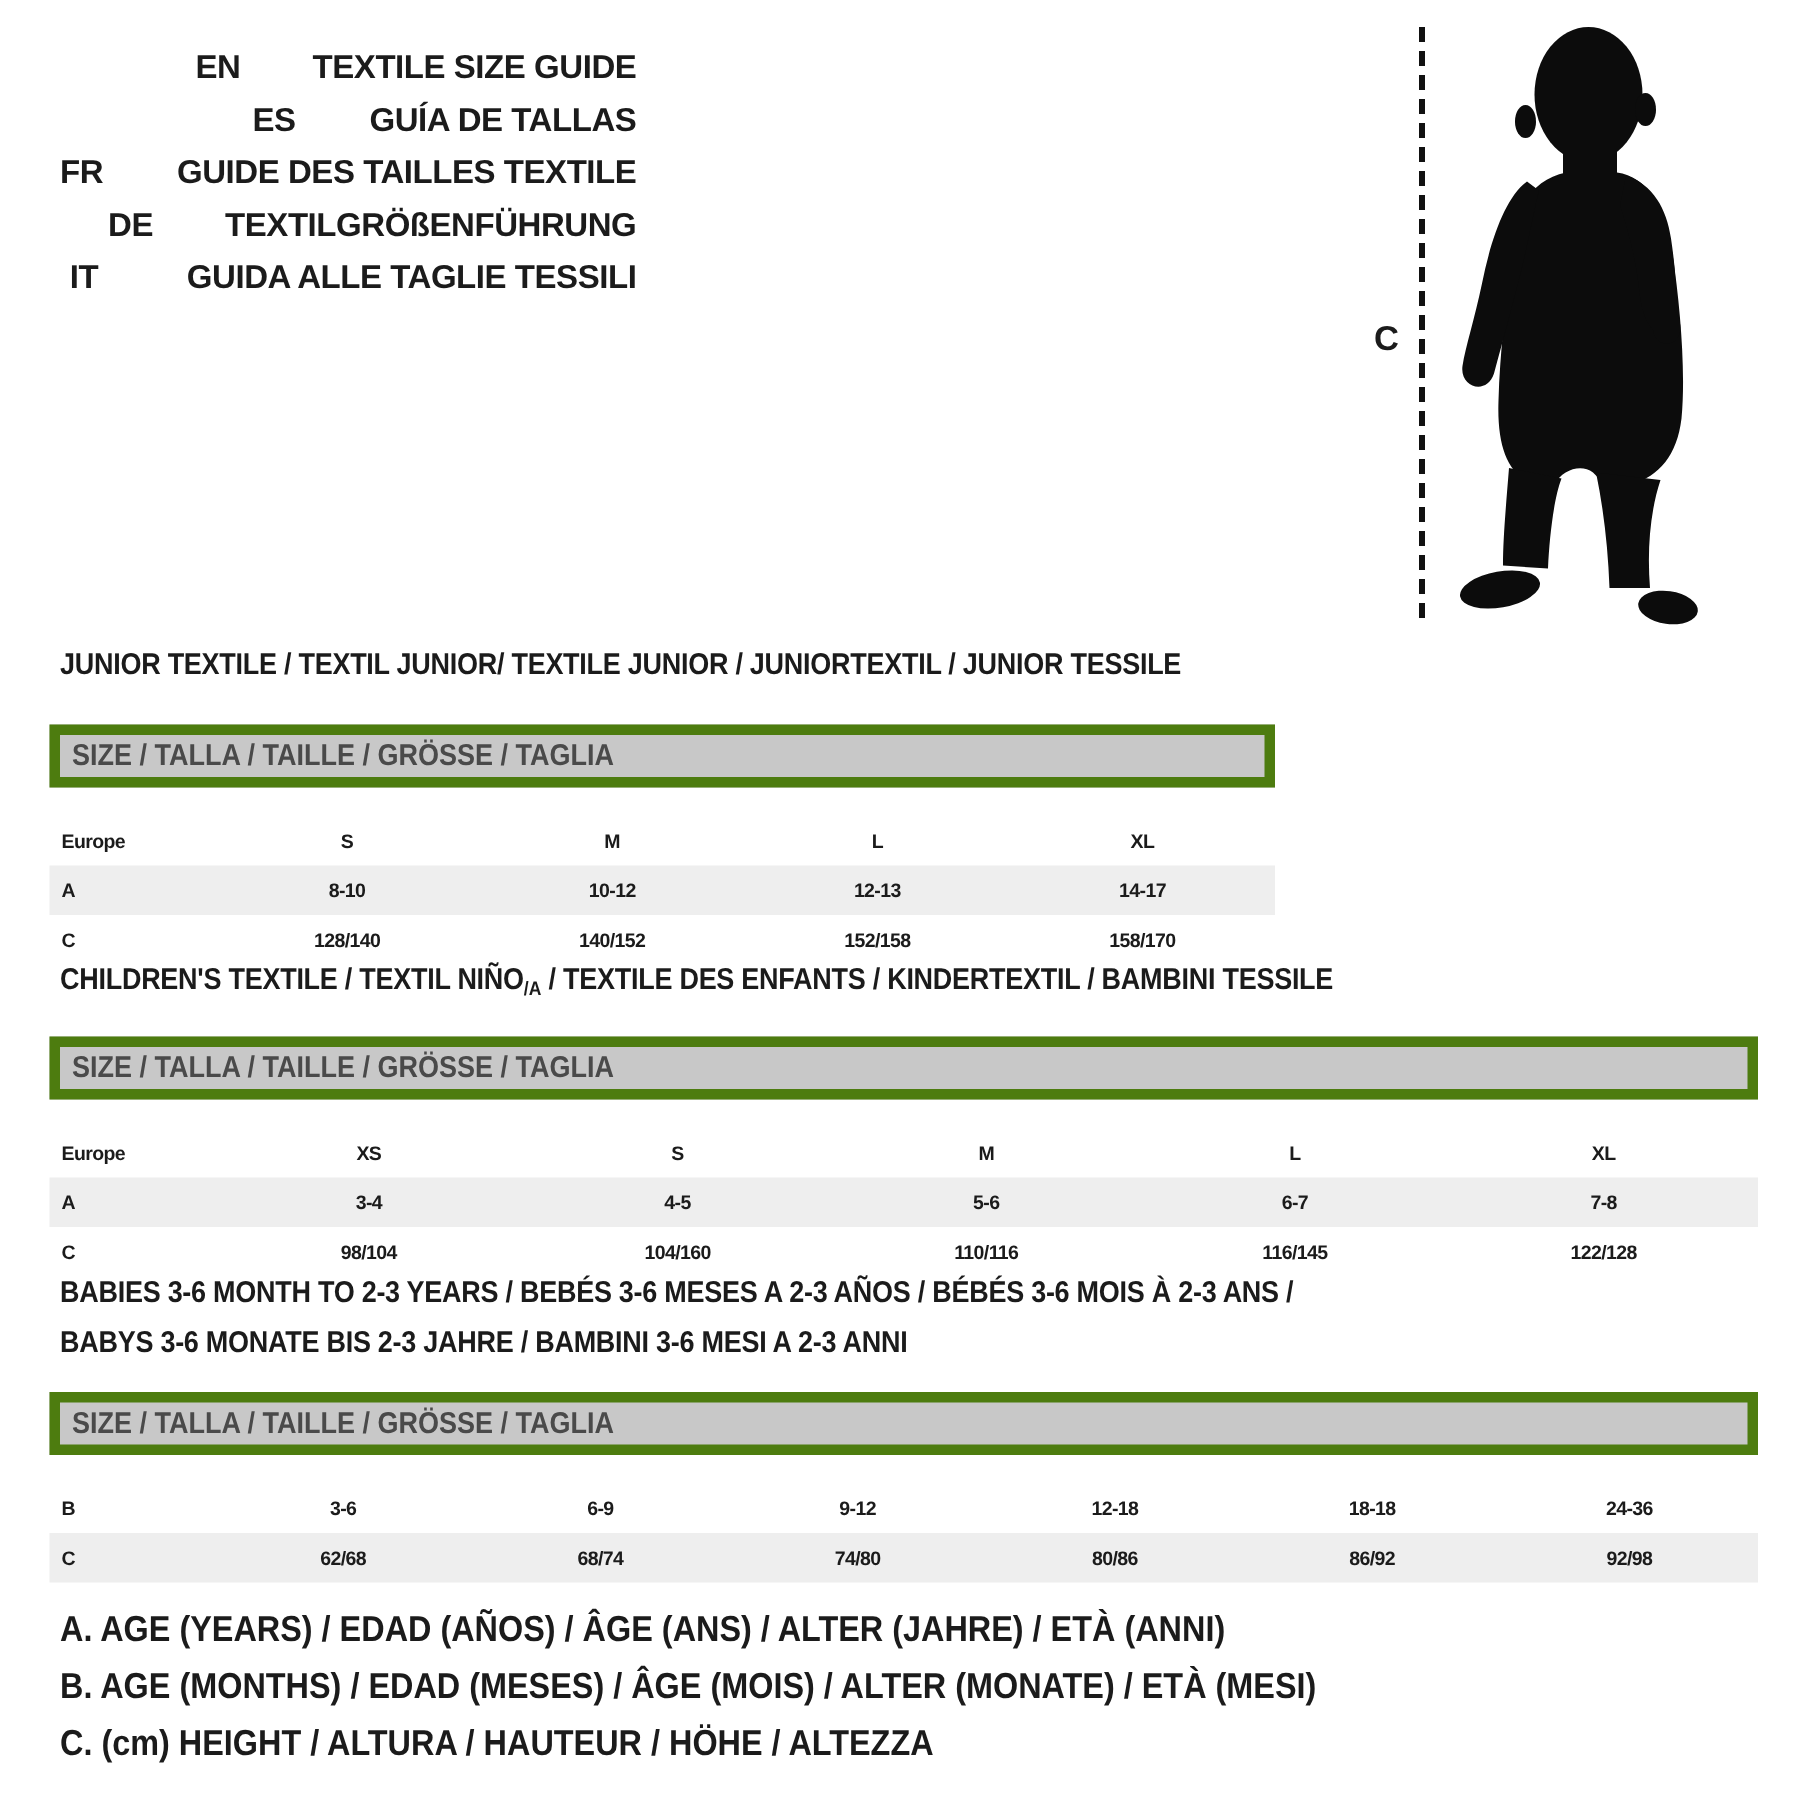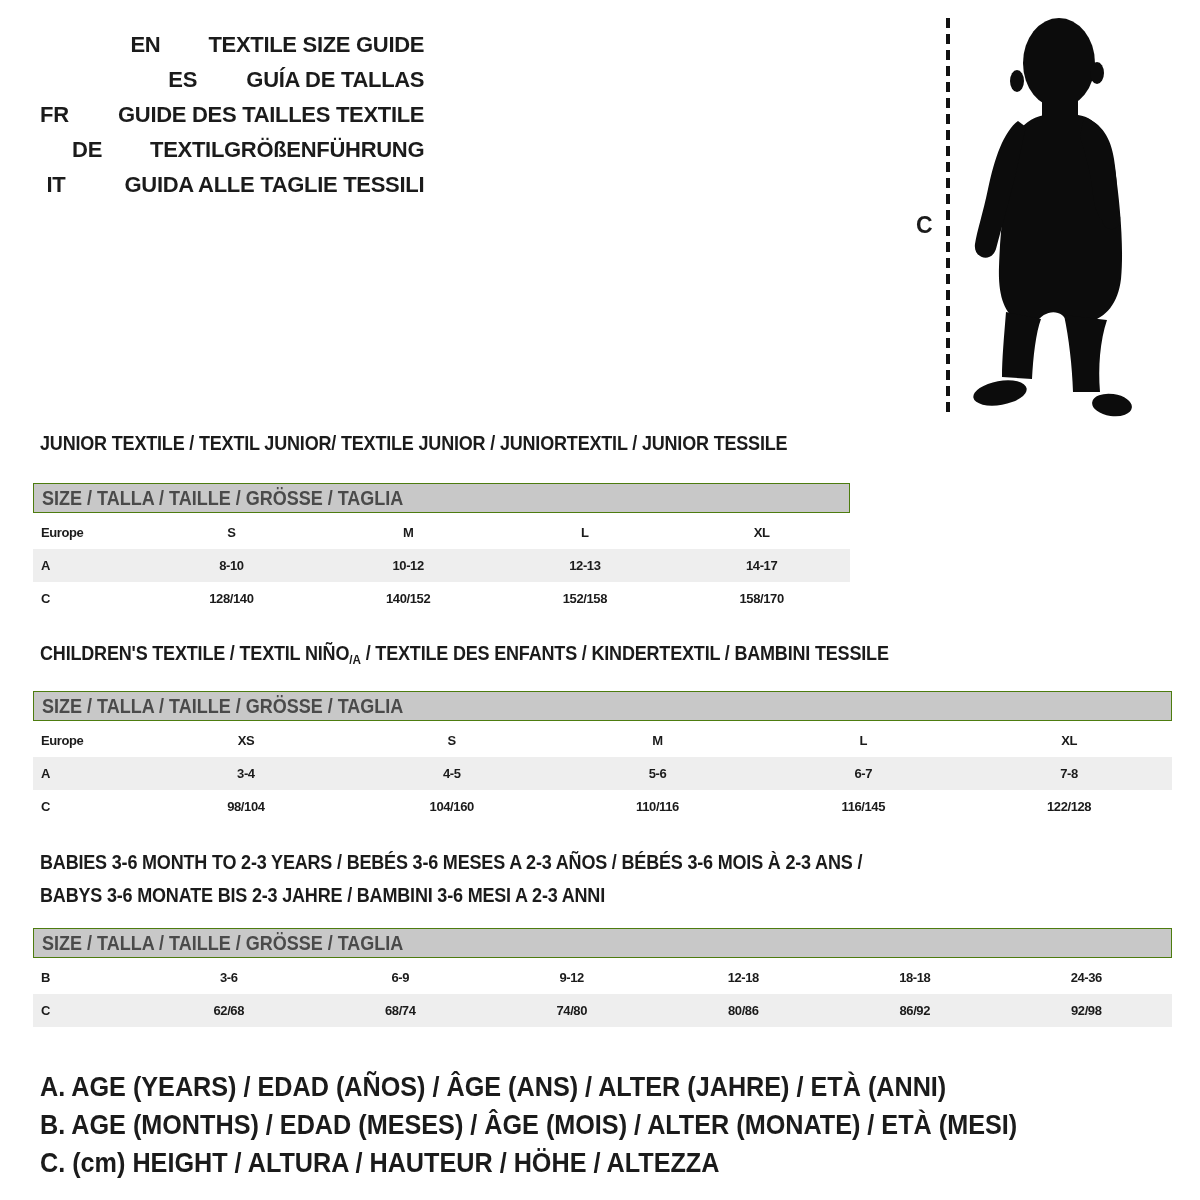--- a/index.html
+++ b/index.html
@@ -26,31 +26,31 @@
   #children-heading { top:642px; }
   #babies-heading { top:846px; line-height:33px; }
   .subsize { font-size:13px; vertical-align:-4px; letter-spacing:0; }
 
   
   .size-table { position:absolute; left:33px; }
   #junior-table { top:483px; width:817px; }
   #children-table { top:691px; width:1139px; }
   #babies-table { top:928px; width:1139px; }
   .size-bar {
-    height:28px; background:var(--bar-bg,#c8c8c8); border:1px solid #4d7c0f;
+    height:28px; background:var(--bar-bg,#c8c8c8); border:7px solid #4d7c0f;
     color:var(--bar-text,#4a4a4a); font-size:20px; line-height:28px; padding-left:8px;
-    margin-bottom:3px;
+    margin-bottom:19px;
   }
   .trow { display:flex; height:33px; line-height:33px; font-size:13px; letter-spacing:-0.4px; }
   .trow.shade { background:var(--row-shade,#eeeeee); }
   .tlabel { width:110px; padding-left:8px; box-sizing:border-box; }
   .tcell { flex:1; text-align:center; }
 
   
-  .legend { position:absolute; left:40px; top:1068px; font-size:28px; line-height:38px; }
+  .legend { position:absolute; left:40px; top:1068px; font-size:24px; line-height:38px; }
   .legend-line { white-space:nowrap; }
 </style>
 </head>
 <body>
 
 <div id="canvas" style="--ink: #1b1b1b; --bar-bg: #c8c8c8; --bar-text: #4a4a4a; --row-shade: #eeeeee;">
 
   <div class="lang-block">
     <div class="lang-row">
       <span class="lang-code">EN</span>

